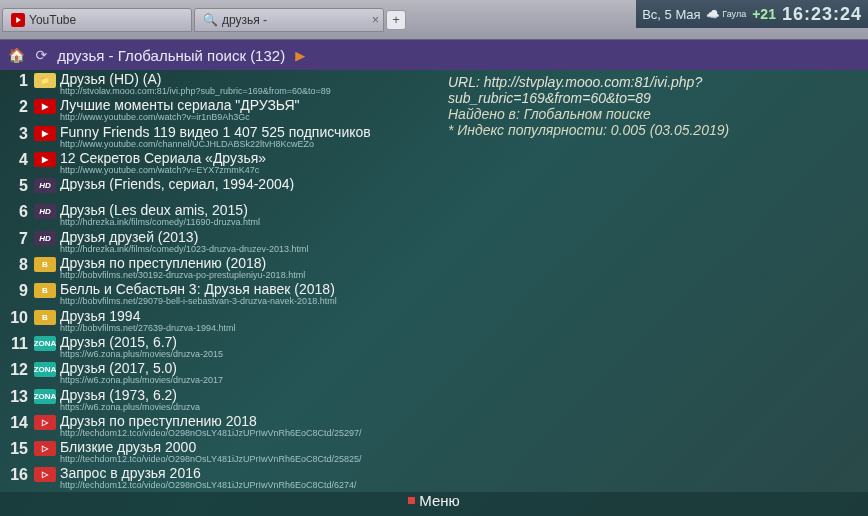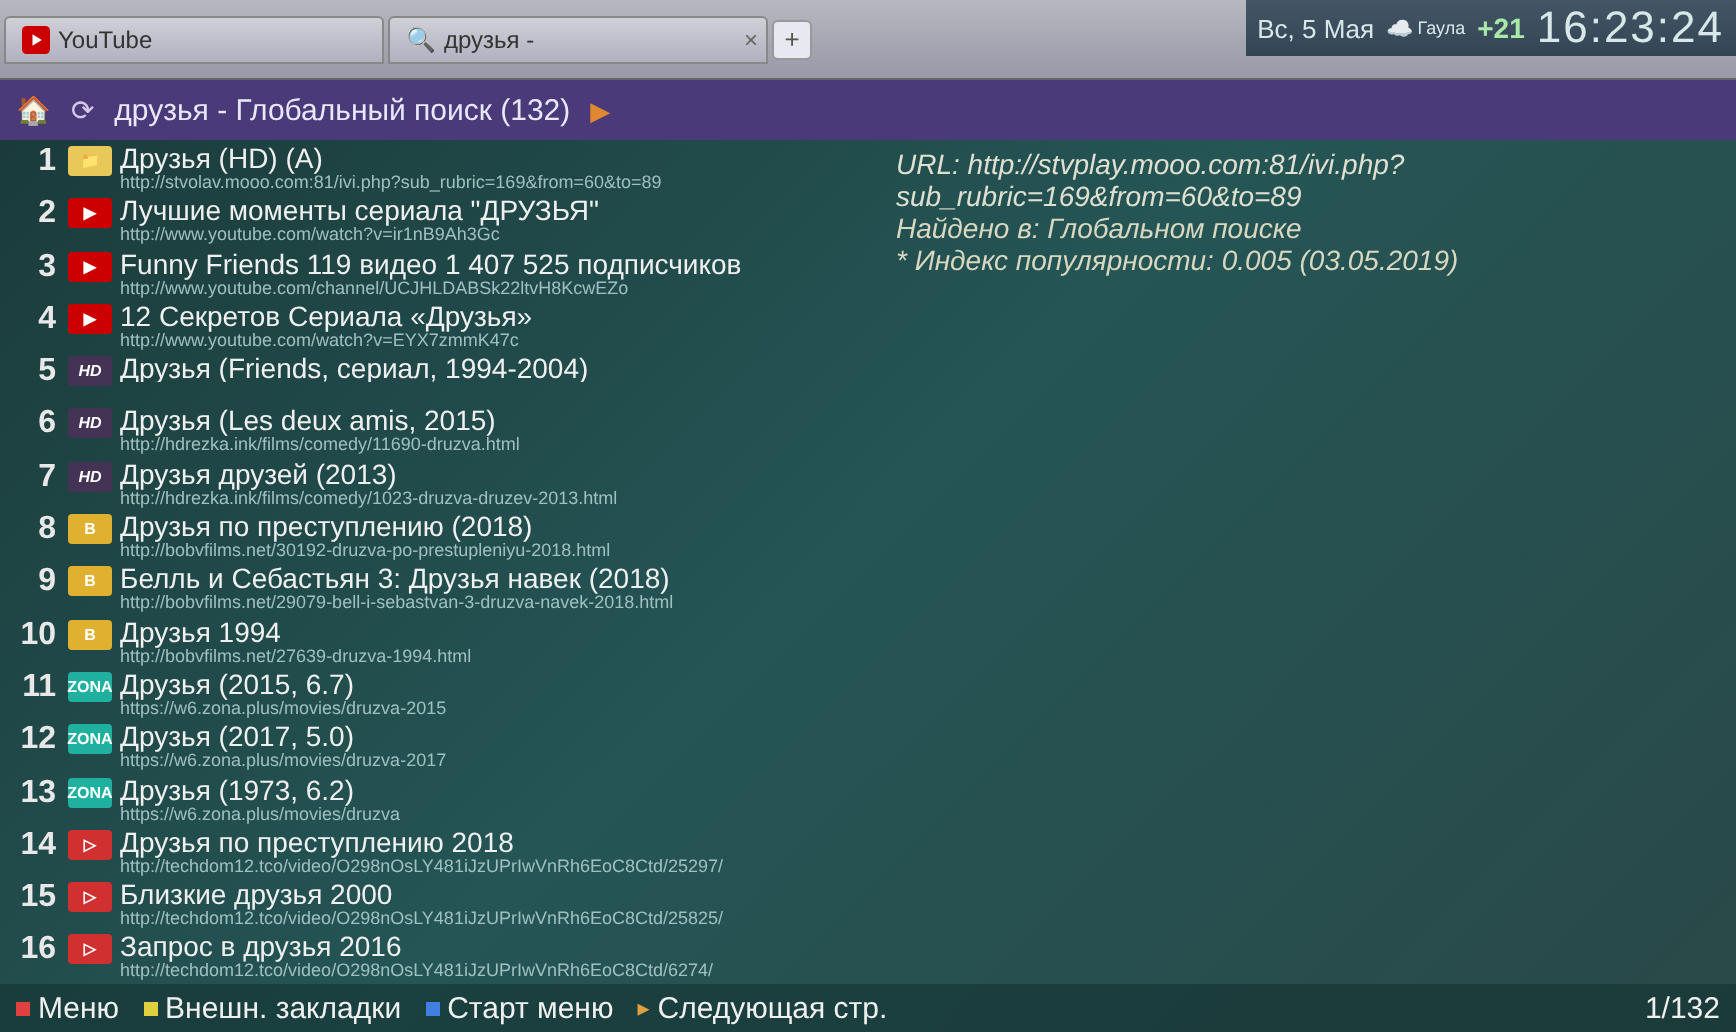--- a/index.html
+++ b/index.html
@@ -31,21 +31,21 @@
     min-width: 190px;
     font-size: 12px;
     color: #333;
     position: relative;
   }
   .tab-icon { width: 14px; height: 14px; margin-right: 4px; }
   .tab-close { position: absolute; right: 4px; color: #666; font-size: 12px; }
   .add-tab { width: 20px; height: 20px; background: #e8e8f0; border: 1px solid #999; display: flex; align-items: center; justify-content: center; font-size: 13px; color: #555; border-radius: 3px;}
   .tab-right { margin-left: auto; display: flex; align-items: center; gap: 6px; }
   .tray-btn { font-size: 12px; color: #444; padding: 0 3px; }
-  .clock { color: #d8e8e8; font-size: 22px; font-weight: normal; letter-spacing: 1px;}
+  .clock { color: #d8e8e8; font-size: 18px; font-weight: bold; letter-spacing: 1px;}
   .clock-area { display: flex; align-items: center; gap: 6px; background: linear-gradient(#456,#345); padding: 0 6px; height: 28px; position: absolute; right: 0; top: 0;}
   .date { color: #d8e8e8; font-size: 13px;} 
   .weather { display: flex; align-items: center; gap: 2px; color: #d8e8e8; font-size: 11px;}
   .weather-temp { color: #a8e8a8; font-size: 14px; font-weight: bold;}
   .header-bar {
     display: flex;
     align-items: center;
     height: 30px;
     background: #4a3a7a;
     padding: 0 8px;
@@ -73,20 +73,21 @@
   .details .url-line { color: #e0e0d0;}
   .footer {
     position: absolute;
     bottom: 0; left: 0; right: 0;
     height: 24px;
     display: flex;
     align-items: center;
     padding: 0 8px;
     background: rgba(20,50,50,0.6);
     gap: 12px;
+    flex-direction: column;
   }
   .footer-item { display: flex; align-items: center; gap: 4px; color: #f0f0f0; font-size: 15px;}
   .dot { width: 7px; height: 7px; }
   .dot.red { background: #e04040;} .dot.green { background: #40d040;} .dot.yellow { background: #e0d040;} .dot.blue { background: #4080e0;}
   .footer-arrow { color: #e0a040; font-size: 12px;}
   .page-indicator { margin-left: auto; color: #f0f0f0; font-size: 15px;}
 </style>
 </head>
 <body>
 

